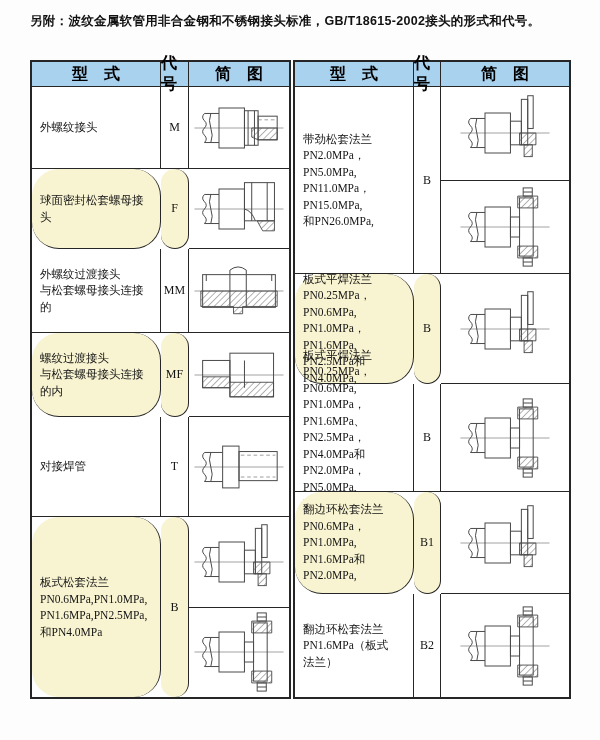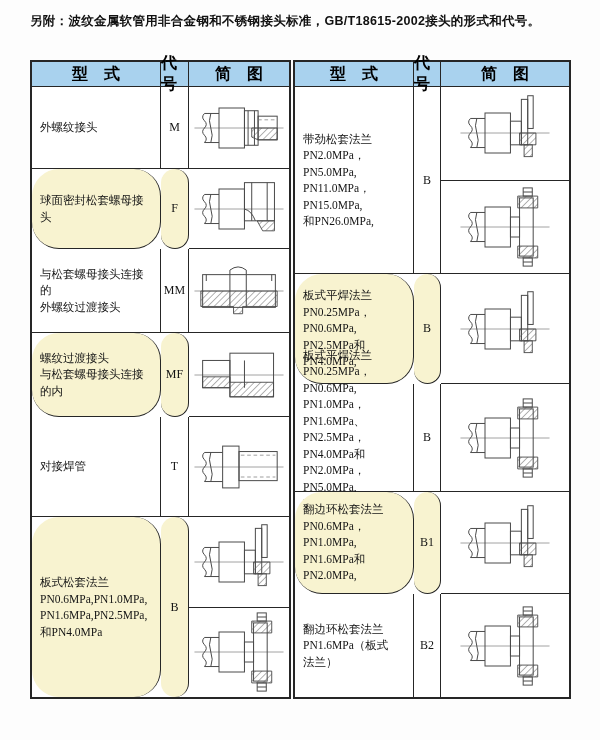--- a/index.html
+++ b/index.html
@@ -89,22 +89,22 @@
               <rect x="30" y="22" width="28" height="44" class="ln" fill="none"></rect>
               <rect x="58" y="15" width="33" height="42" class="ln" fill="none"></rect>
               <line x1="66" y1="15" x2="66" y2="57" class="ln"></line>
               <line x1="83" y1="15" x2="83" y2="57" class="ln"></line>
               <path class="ln" fill="none" d="M58 44 q8 2 12 13"></path>
               <path class="ht" fill="url(#h1)" d="M72 57 H91 V68 H78 Z"></path>
             </svg>
           </div>
         </div>
         <div class="c type">
+          <div>外螺纹过渡接头</div>
           <div>与松套螺母接头连接的</div>
-          <div>外螺纹过渡接头</div>
         </div>
         <div class="c code">MM</div>
         <div class="c diag colend">
           <div class="sub">
             <svg width="98" height="80" viewBox="0 0 104 88">
               <defs>
                 <pattern id="h2" width="5" height="5" patternUnits="userSpaceOnUse" patternTransform="rotate(45)">
                   <line x1="0" y1="0" x2="0" y2="5" stroke="#5a5a5a" stroke-width="1"></line>
                 </pattern>
               </defs>
@@ -259,20 +259,21 @@
               <rect x="72" y="1" width="10" height="9" class="ln" fill="none"></rect>
               <line x1="72" y1="5.5" x2="82" y2="5.5" class="ln"></line>
               <rect x="72" y="78" width="10" height="9" class="ln" fill="none"></rect>
               <line x1="72" y1="82.5" x2="82" y2="82.5" class="ln"></line>
             </svg>
           </div>
         </div>
         <div class="c type hl">
           <div>板式平焊法兰</div>
           <div>PN0.25MPa，PN0.6MPa,</div>
+          <div>PN1.0MPa，PN1.6MPa,</div>
           <div>PN2.5MPa和PN4.0MPa,</div>
         </div>
         <div class="c code hl">B</div>
         <div class="c diag colend">
           <div class="sub">
             <svg width="98" height="80" viewBox="0 0 104 88">
               <defs>
                 <pattern id="h9" width="5" height="5" patternUnits="userSpaceOnUse" patternTransform="rotate(45)">
                   <line x1="0" y1="0" x2="0" y2="5" stroke="#5a5a5a" stroke-width="1"></line>
                 </pattern>

